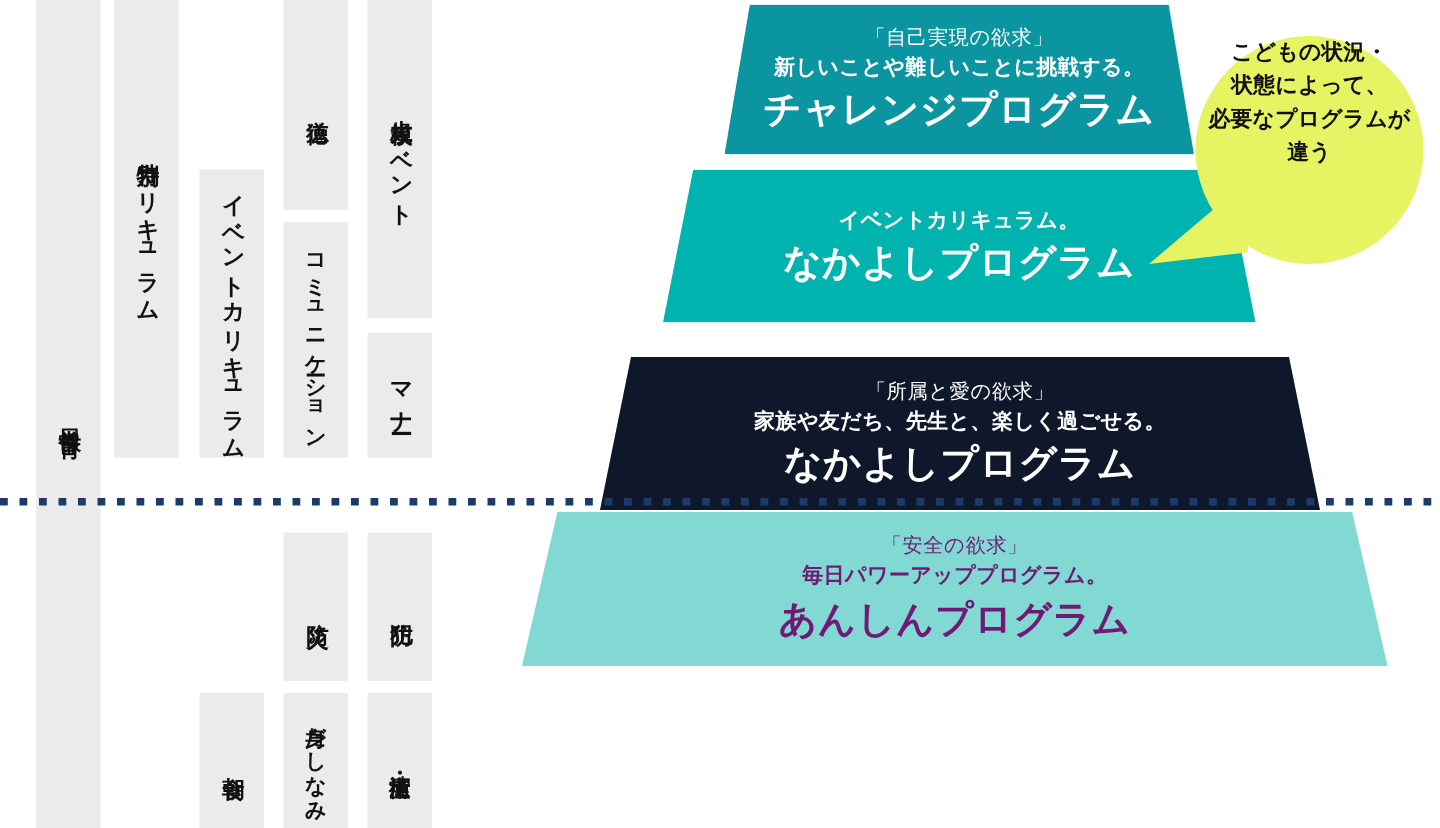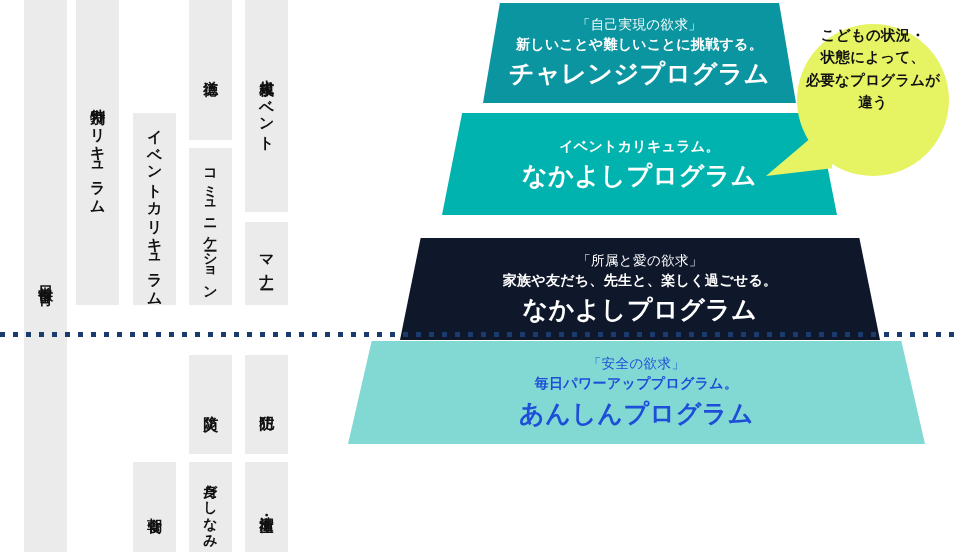--- a/index.html
+++ b/index.html
@@ -81,21 +81,21 @@
     font-weight: 700;
     line-height: 1.2;
     letter-spacing: 0.5px;
     margin-top: 4px;
   }
   .tier.light .need,
   .tier.light .desc,
   .tier.light .pname { color: #ffffff; }
   .tier.dark .need,
   .tier.dark .desc,
-  .tier.dark .pname { color: #1d4ed8; }
+  .tier.dark .pname { color: #701a75; }
 
   .tier-body {
     position: relative;
     z-index: 2;
     padding-bottom: 2px;
   }
 
   
   #bubble {
     position: absolute;

